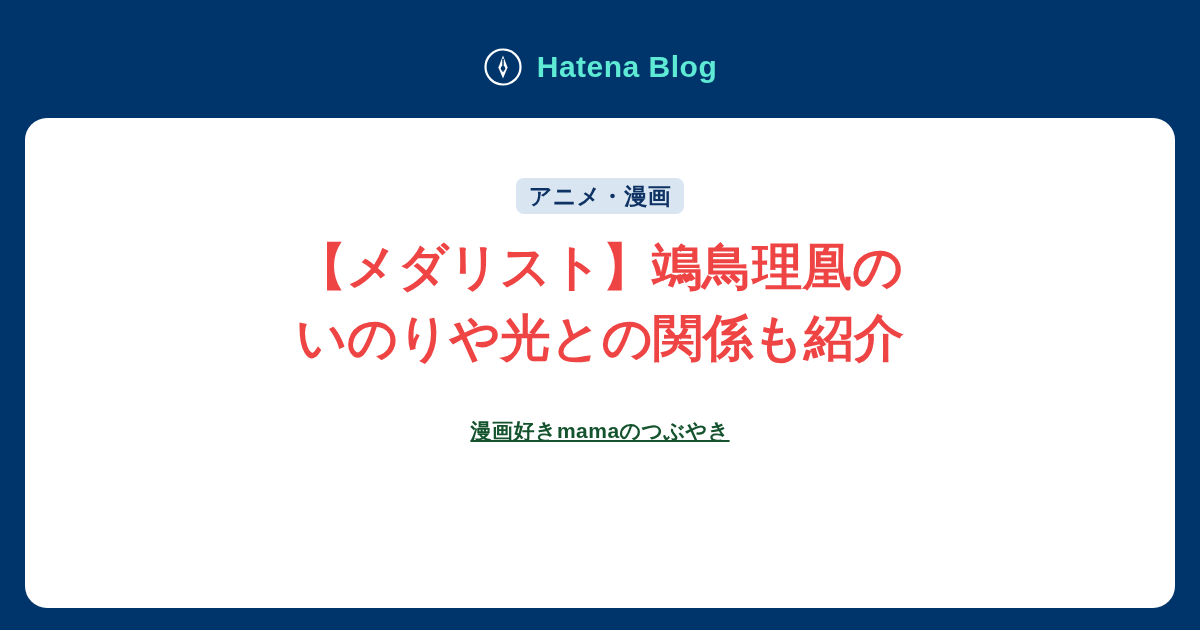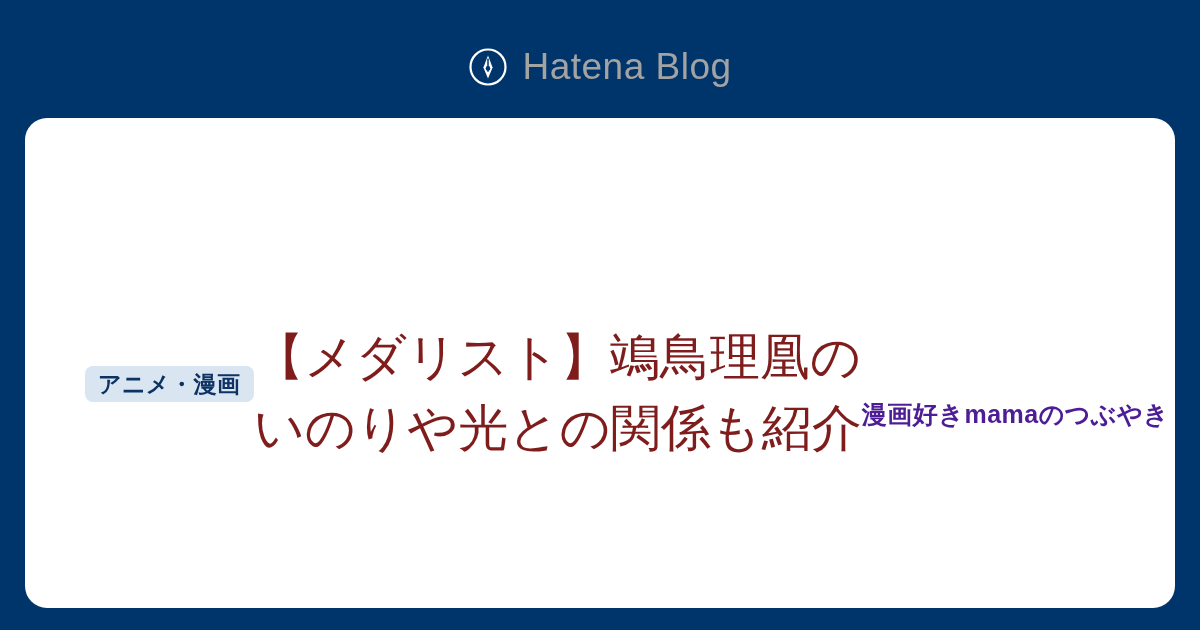--- a/index.html
+++ b/index.html
@@ -33,39 +33,40 @@
     justify-content: center;
     gap: 14px;
   }
   .brand-mark {
     width: 40px;
     height: 40px;
     flex: 0 0 40px;
     display: block;
   }
   .brand-name {
-    color: #a3a3a3;
-    font-size: 37px;
+    color: #5eead4;
+    font-size: 30px;
     line-height: 40px;
-    font-weight: 400;
+    font-weight: 700;
     letter-spacing: 0.5px;
     white-space: nowrap;
   }
 
   
   .card {
     position: absolute;
     left: 25px;
     top: 118px;
     width: 1150px;
     height: 490px;
     background: #ffffff;
     border-radius: 22px;
     box-sizing: border-box;
     display: flex;
+    flex-direction: column;
     align-items: center;
     justify-content: flex-start;
     padding: 60px 60px 0 60px;
   }
 
   
   .tag-row {
     display: flex;
     align-items: center;
     justify-content: center;
@@ -88,42 +89,43 @@
     white-space: nowrap;
     letter-spacing: 0.5px;
   }
 
   
   .entry-title {
     margin: 0;
     padding: 0;
     width: 100%;
     text-align: center;
-    color: #7f1d1d;
+    color: #ef4444;
     font-size: 50px;
-    font-weight: 400;
+    font-weight: 700;
     line-height: 71px;
     letter-spacing: 0px;
   }
   .entry-title .tline {
     display: block;
     white-space: nowrap;
   }
 
   
   .blog-name {
     width: 100%;
     text-align: center;
-    color: #4c1d95;
-    font-size: 25px;
+    color: #14532d;
+    font-size: 21px;
     font-weight: 700;
     line-height: 30px;
     margin-top: 42px;
     letter-spacing: 0.5px;
     white-space: nowrap;
+    text-decoration: underline;
   }
 </style>
 </head>
 <body>
 
 <div class="og-canvas">
 
   <div class="brand">
     <span class="brand-mark">
       <svg width="40" height="40" viewBox="0 0 40 40" aria-hidden="true">

